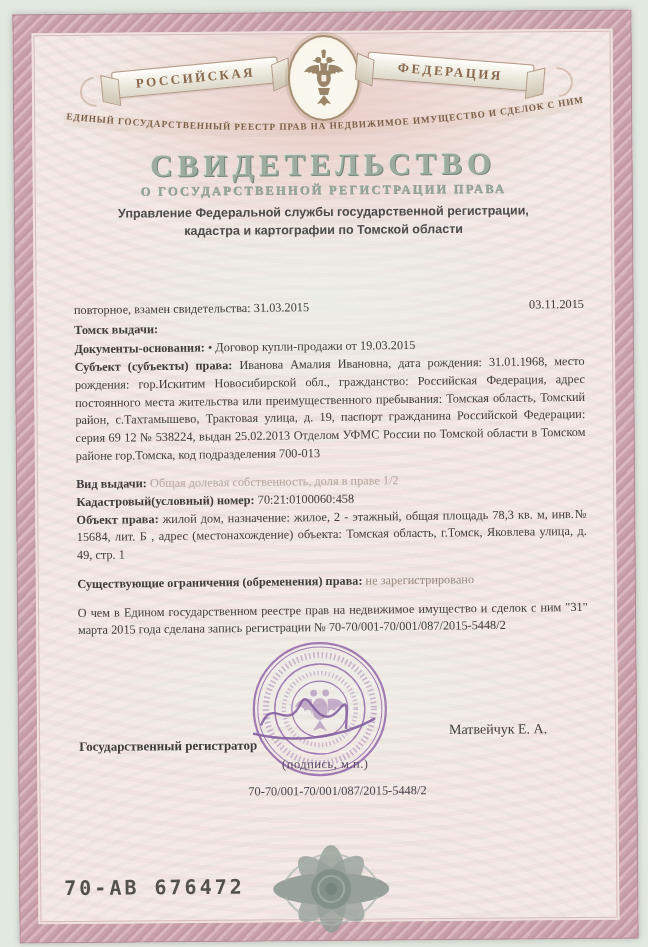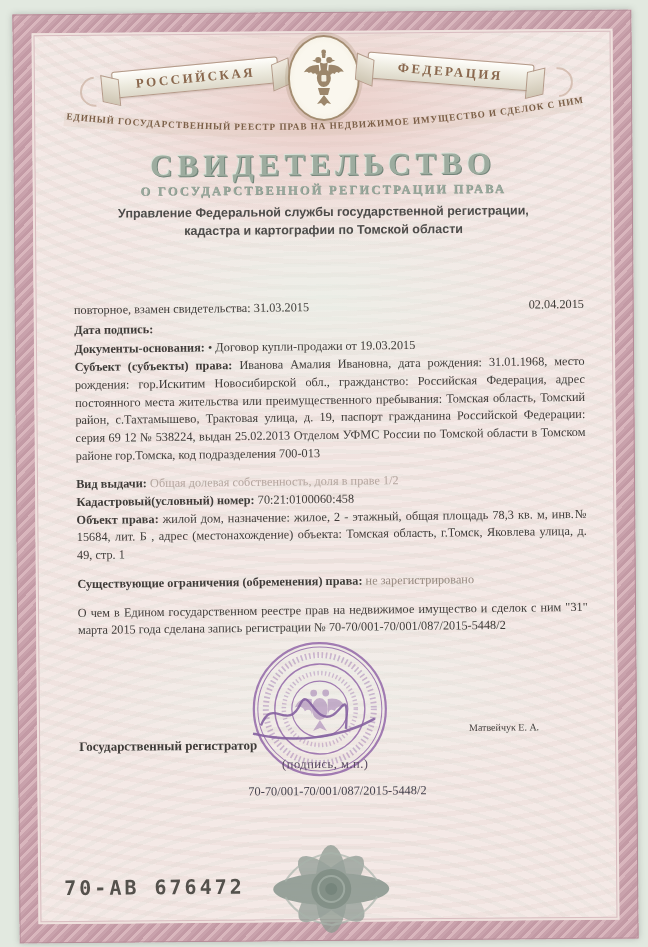--- a/index.html
+++ b/index.html
@@ -93,21 +93,21 @@
   }
   .body-text p{margin:0;text-align:justify;}
   .lbl{font-weight:bold;}
   .meta-row{display:flex;justify-content:space-between;}
   .fade{color:#b4a69f;}
   .semi-fade{color:#95897f;}
   .mt{margin-top:11px !important;}
   .sm{margin-top:2px !important;}
   
   .registrar{position:absolute;left:42px;top:706px;font-weight:bold;font-size:13px;color:#3e3b38;}
-  .reg-name{position:absolute;left:432px;top:692px;font-size:10px;color:#403d3a;}
+  .reg-name{position:absolute;left:412px;top:692px;font-size:14px;color:#403d3a;}
   .stamp{position:absolute;left:206px;top:606px;width:155px;height:155px;opacity:.8;}
   .sign-note{
     position:absolute;left:208px;top:726px;width:160px;text-align:center;
     font-size:12.5px;color:#55485e;letter-spacing:.5px;
   }
   .record-number{
     position:absolute;left:190px;top:753px;width:220px;text-align:center;
     font-size:12.4px;color:#46434e;
   }
   
@@ -168,23 +168,23 @@
     <div class="cert-title">СВИДЕТЕЛЬСТВО</div>
     <div class="cert-subtitle">О ГОСУДАРСТВЕННОЙ РЕГИСТРАЦИИ ПРАВА</div>
     <div class="authority">
       <div>Управление Федеральной службы государственной регистрации,</div>
       <div>кадастра и картографии по Томской области</div>
     </div>
 
     <div class="body-text">
       <div class="meta-row">
         <span>повторное, взамен свидетельства: 31.03.2015</span>
-        <span>02.04.2015</span>
+        <span>03.11.2015</span>
       </div>
-      <p class="sm"><span class="lbl">Дата подпись:</span></p>
+      <p class="sm"><span class="lbl">Томск выдачи:</span></p>
 
       <p class="sm">
         <span class="lbl">Документы-основания:</span>
         <span>• Договор купли-продажи от 19.03.2015</span>
       </p>
 
       <p>
         <span class="lbl">Субъект (субъекты) права:</span>
         <span>Иванова Амалия Ивановна, дата рождения: 31.01.1968, место рождения: гор.Искитим Новосибирской обл., гражданство: Российская Федерация, адрес постоянного места жительства или преимущественного пребывания: Томская область, Томский район, с.Тахтамышево, Трактовая улица, д. 19, паспорт гражданина Российской Федерации: серия 69 12 № 538224, выдан 25.02.2013 Отделом УФМС России по Томской области в Томском районе гор.Томска, код подразделения 700-013</span>
       </p>

